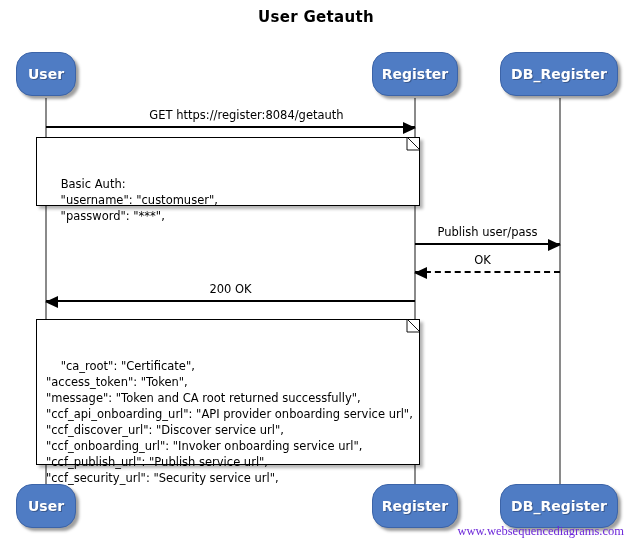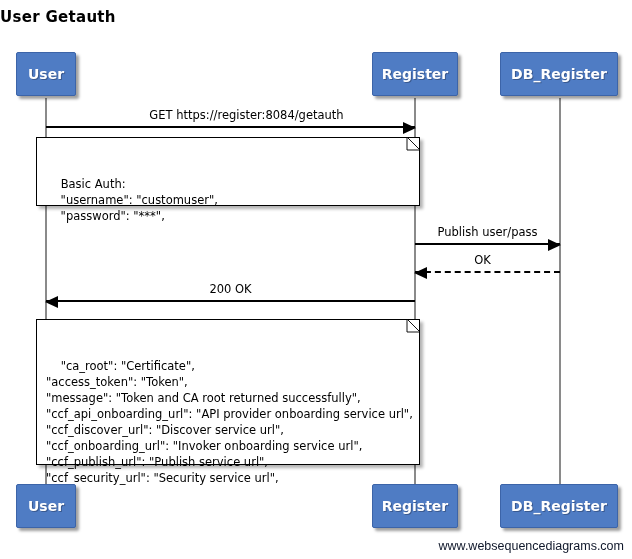--- a/index.html
+++ b/index.html
@@ -17,21 +17,21 @@
     background: #ffffff;
     overflow: hidden;
   }
 
   
   .diagram-title {
     position: absolute;
     top: 8px;
     left: 0;
     width: 632px;
-    text-align: left;
+    text-align: center;
     font-family: "DejaVu Sans", sans-serif;
     font-size: 15px;
     font-weight: bold;
     color: #000000;
     letter-spacing: 0.3px;
   }
 
   
   .lifeline {
     position: absolute;
@@ -40,21 +40,21 @@
     top: 98px;
     height: 388px;
   }
 
   
   .actor {
     position: absolute;
     box-sizing: border-box;
     background: #4f7cc4;
     border: 1px solid #3c64a8;
-    border-radius: 2px;
+    border-radius: 16px;
     color: #ffffff;
     font-family: "DejaVu Sans", sans-serif;
     font-size: 14px;
     font-weight: bold;
     display: flex;
     align-items: center;
     justify-content: center;
     box-shadow: 3px 3px 3px rgba(0,0,0,0.38);
     text-shadow: 1px 1px 0 rgba(40,60,100,0.55);
     height: 44px;
@@ -116,24 +116,24 @@
     width: 13px;
     height: 13px;
     overflow: visible;
   }
   .note-center { text-align: left; }
 
   
   .footer {
     position: absolute;
     right: 8px;
-    bottom: 6px;
-    font-family: Liberation Sans, sans-serif;
+    bottom: 20px;
+    font-family: Liberation Serif, serif;
     font-size: 12.5px;
-    color: #0f172a;
+    color: #6d28d9;
   }
 </style>
 </head>
 <body>
 
 <div id="canvas">
 
   <div class="diagram-title">User Getauth</div>
 
   <div class="lifeline" style="left:45px;"></div>

